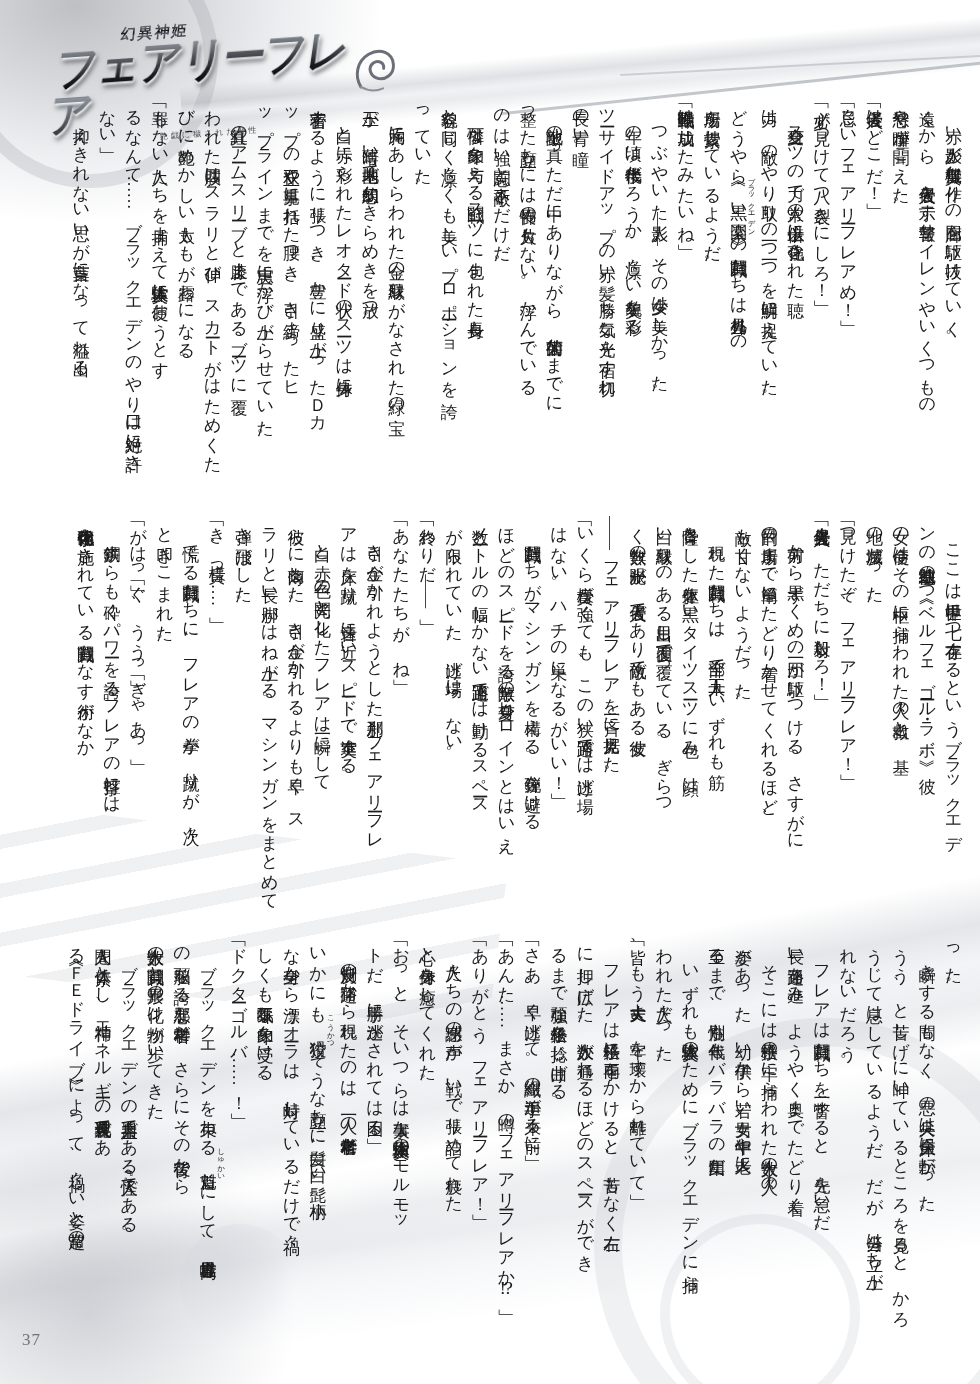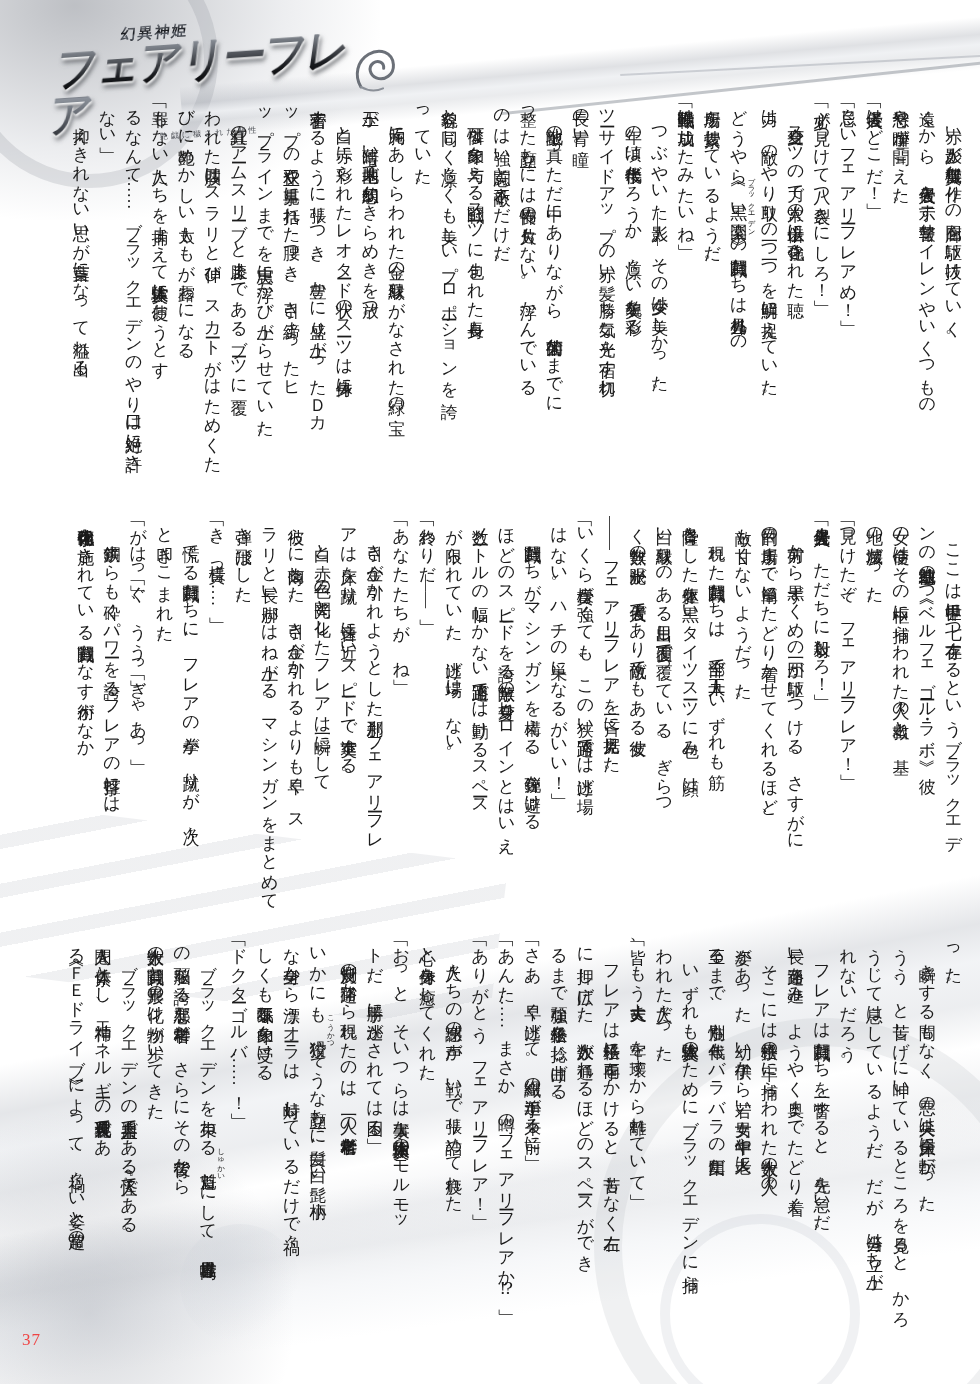--- a/index.html
+++ b/index.html
@@ -54,21 +54,21 @@
     color:#1b1b1b;height:414px;
   }
   .band p{margin:0;padding:0;}
   .band-top{top:98px;}
   .band-mid{top:516px;}
   .band-bot{top:936px;}
   ruby{ruby-align:center;}
   rt{font-size:7.5px;letter-spacing:0;color:#1b1b1b;}
   
   .page-number{position:absolute;left:22px;top:1330px;z-index:2;
-    font-size:17px;color:#ef4444;letter-spacing:1px;}
+    font-size:17px;color:#737373;letter-spacing:1px;}
 </style>
 </head>
 <body>
 
 <div class="decor d-corner"></div>
 <div class="decor d-ring-tl"></div>
 <div class="decor d-streak-top"></div>
 <div class="decor d-line-top"></div>
 <div class="decor d-line-top2"></div>
 <div class="decor d-streak-mid"></div>

